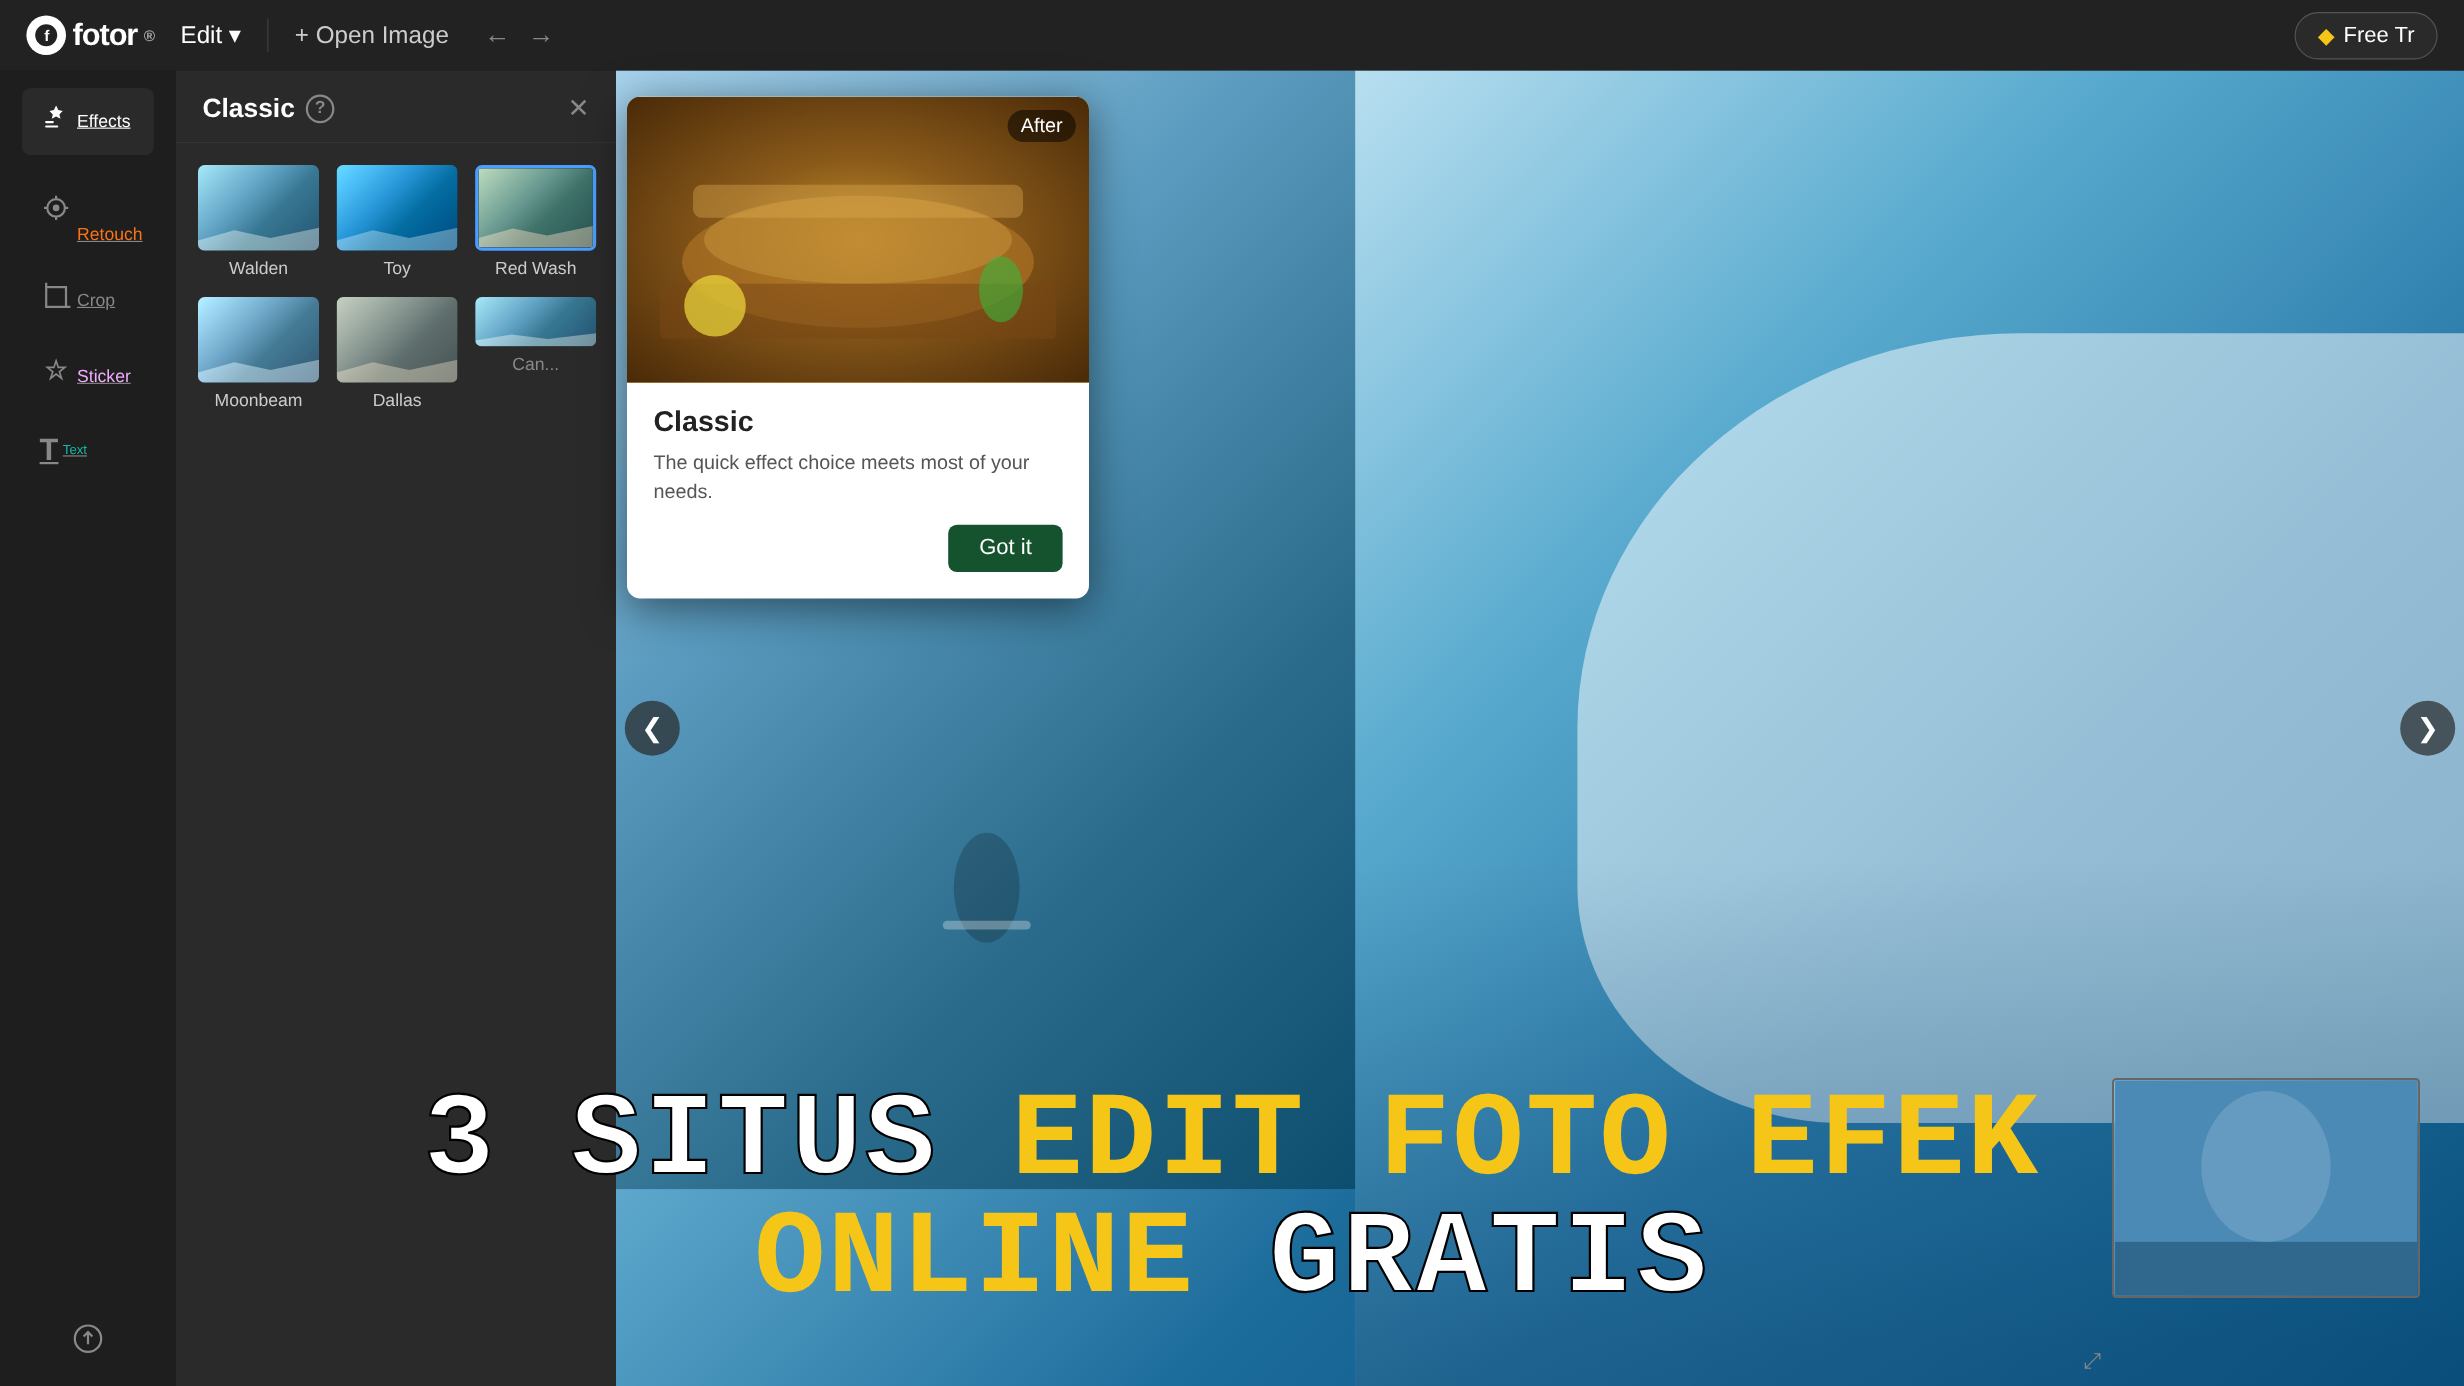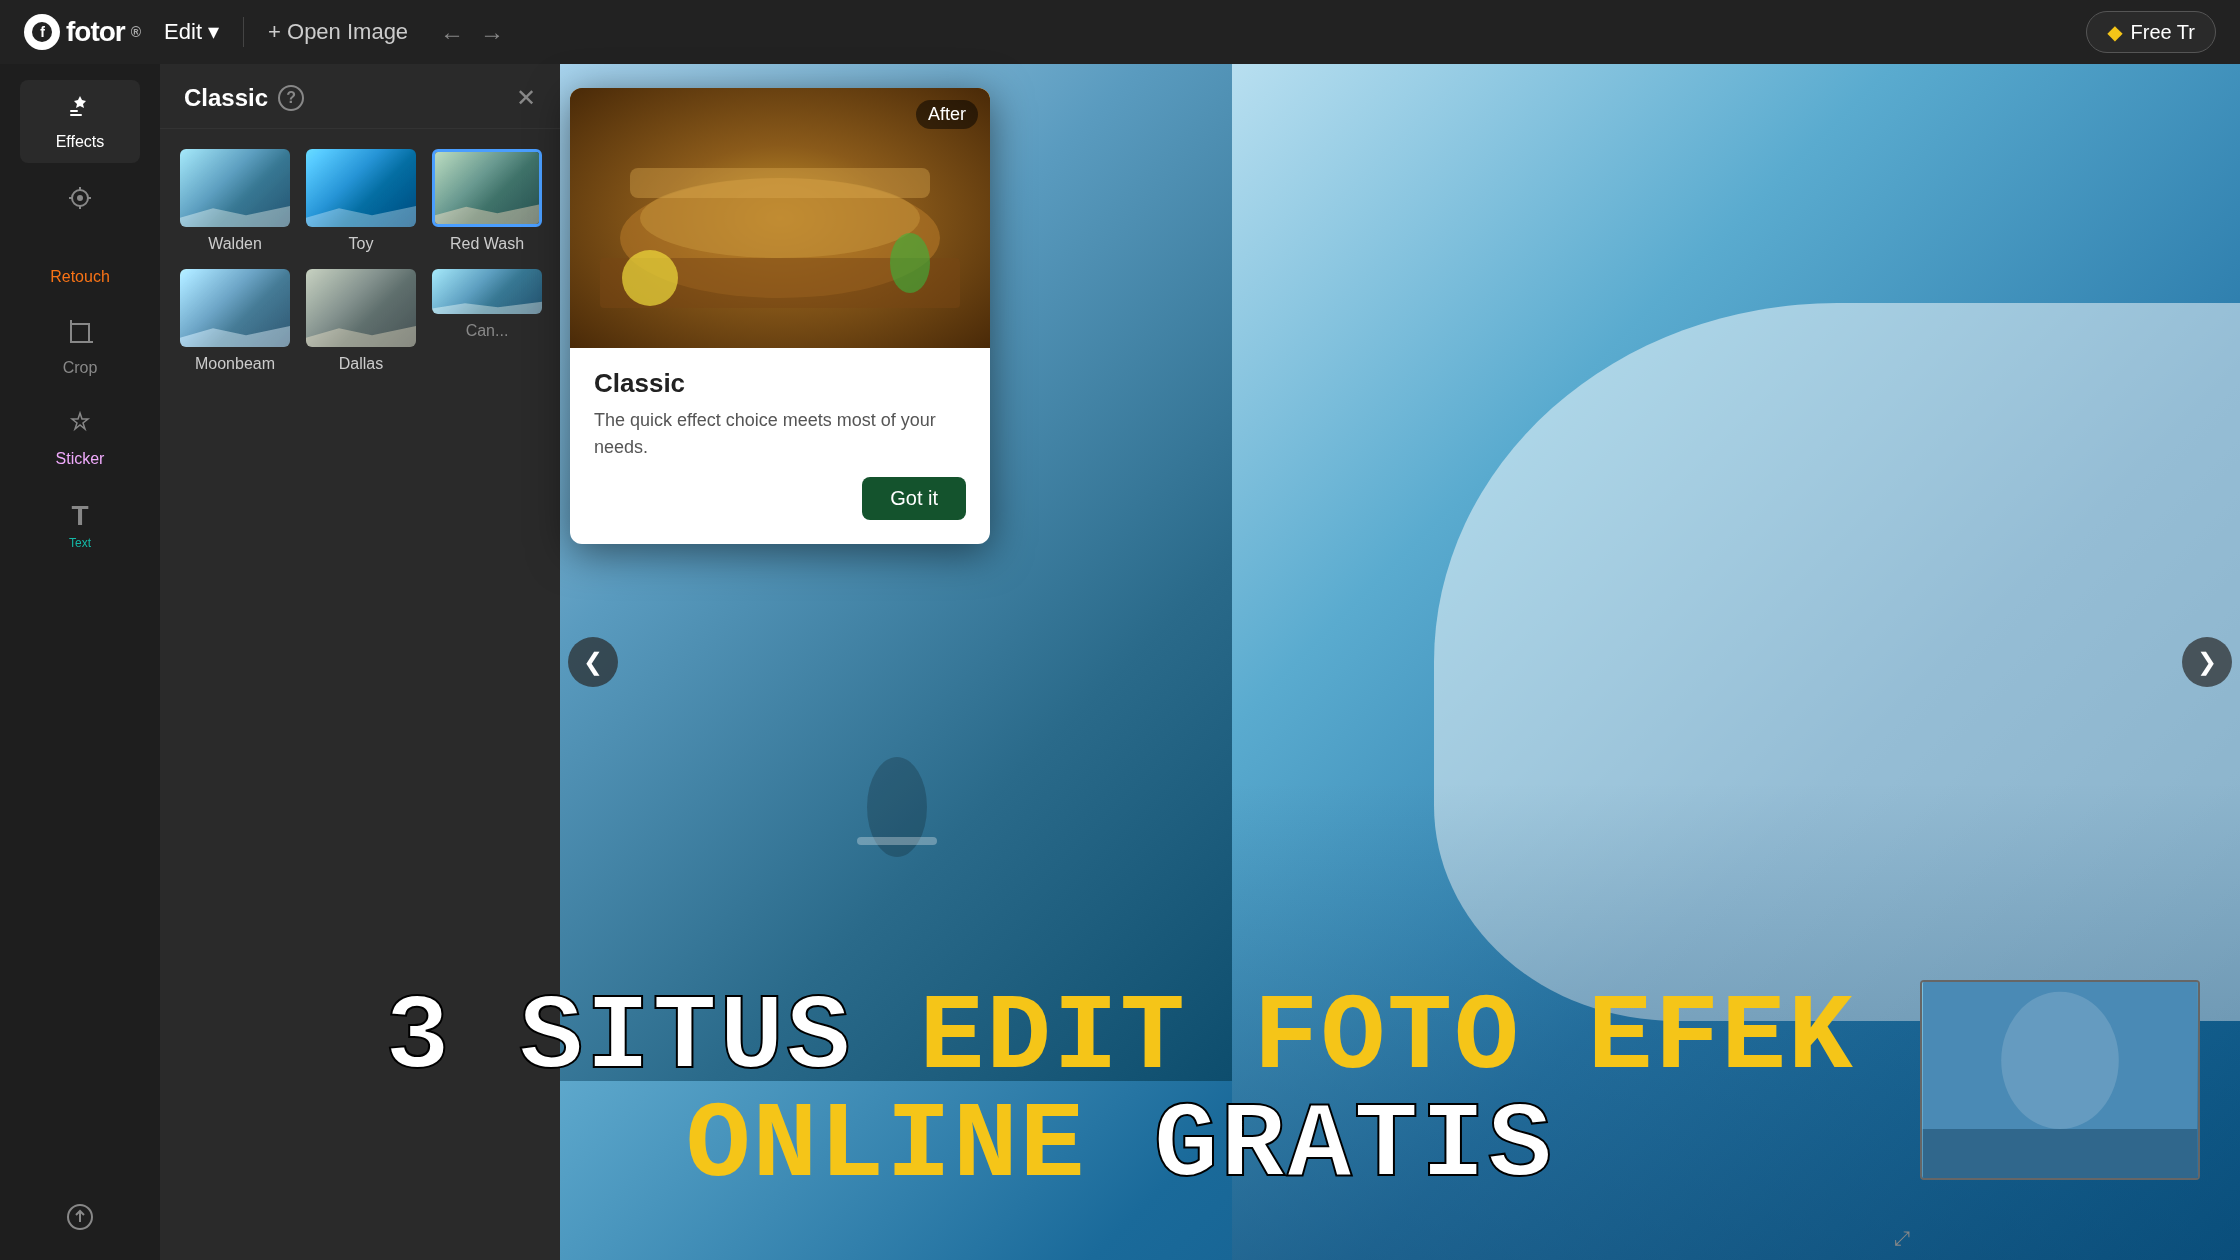--- a/index.html
+++ b/index.html
@@ -88,28 +88,29 @@
       background: #1e1e1e;
       display: flex;
       flex-direction: column;
       align-items: center;
       padding: 16px 0;
       gap: 8px;
       z-index: 5;
     }
     .sidebar-item {
       display: flex;
-      flex-direction: column;
+      flex-direction: row;
       align-items: center;
       gap: 4px;
       padding: 12px 16px;
       border-radius: 8px;
       cursor: pointer;
       color: #888;
       width: 120px;
+      text-decoration: underline;
     }
     .sidebar-item.active {
       background: #2a2a2a;
       color: #fff;
     }
     .sidebar-item .icon {
       font-size: 28px;
     }
     .sidebar-item .label {
       font-size: 16px;

